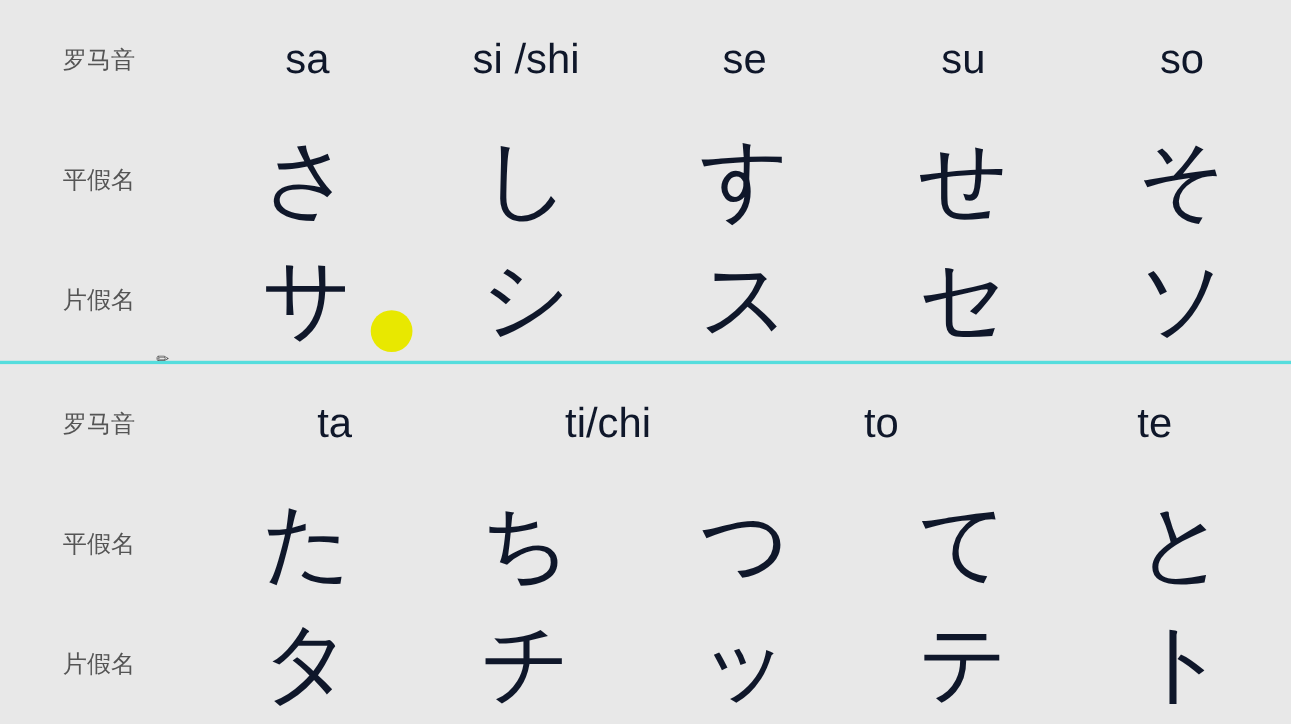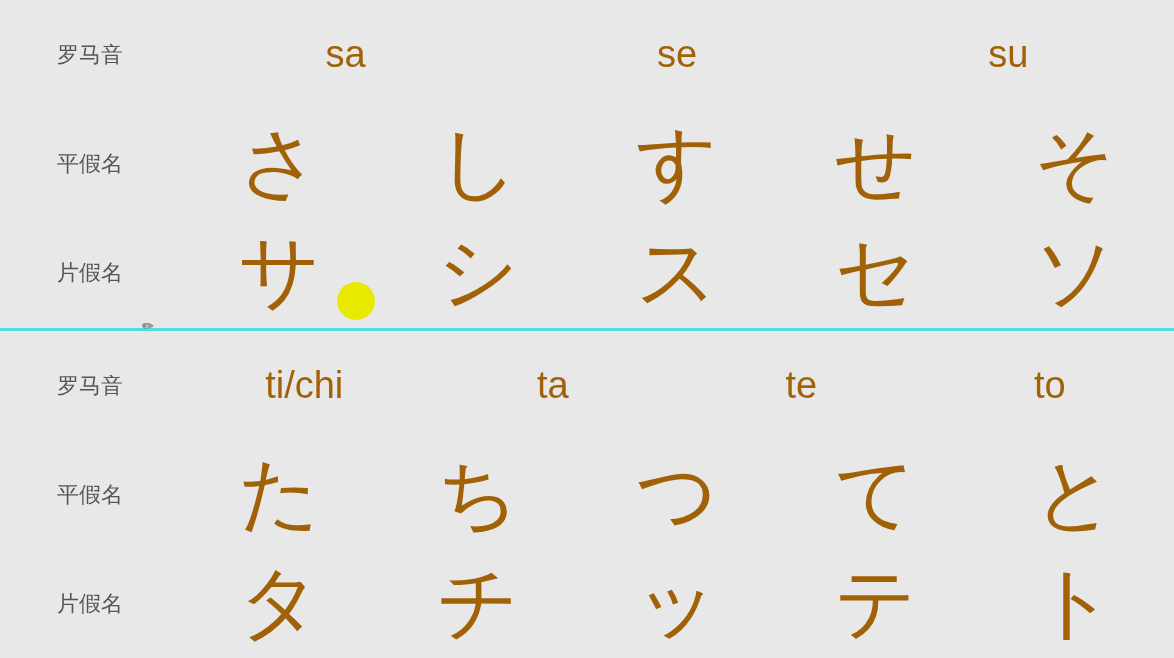--- a/index.html
+++ b/index.html
@@ -82,21 +82,21 @@
       width: 180px;
       text-align: center;
       font-size: 22px;
       color: #555;
       flex-shrink: 0;
     }
 
     .char-cell {
       flex: 1;
       text-align: center;
-      color: #a16207;
+      color: #0f172a;
     }
 
     
     .romaji-cell {
       font-size: 38px;
       font-weight: 400;
       letter-spacing: 0px;
     }
 
     
@@ -114,22 +114,24 @@
 </head>
 <body>
 
 <div class="main-container">
 
   <div class="top-section">
 
     <div class="row">
       <div class="label-cell">罗马音</div>
       <div class="char-cell romaji-cell">sa</div>
+      <div class="char-cell romaji-cell">si /shi</div>
       <div class="char-cell romaji-cell">se</div>
       <div class="char-cell romaji-cell">su</div>
+      <div class="char-cell romaji-cell">so</div>
     </div>
 
     <div class="row">
       <div class="label-cell">平假名</div>
       <div class="char-cell hiragana-cell">さ</div>
       <div class="char-cell hiragana-cell">し</div>
       <div class="char-cell hiragana-cell">す</div>
       <div class="char-cell hiragana-cell">せ</div>
       <div class="char-cell hiragana-cell">そ</div>
     </div>
@@ -148,24 +150,24 @@
   <div class="divider"></div>
 
   <div class="yellow-dot"></div>
 
   <div class="pencil-icon">✏</div>
 
   <div class="bottom-section">
 
     <div class="row">
       <div class="label-cell">罗马音</div>
+      <div class="char-cell romaji-cell">ta</div>
       <div class="char-cell romaji-cell">ti/chi</div>
-      <div class="char-cell romaji-cell">ta</div>
+      <div class="char-cell romaji-cell">to</div>
       <div class="char-cell romaji-cell">te</div>
-      <div class="char-cell romaji-cell">to</div>
     </div>
 
     <div class="row">
       <div class="label-cell">平假名</div>
       <div class="char-cell hiragana-cell">た</div>
       <div class="char-cell hiragana-cell">ち</div>
       <div class="char-cell hiragana-cell">つ</div>
       <div class="char-cell hiragana-cell">て</div>
       <div class="char-cell hiragana-cell">と</div>
     </div>

